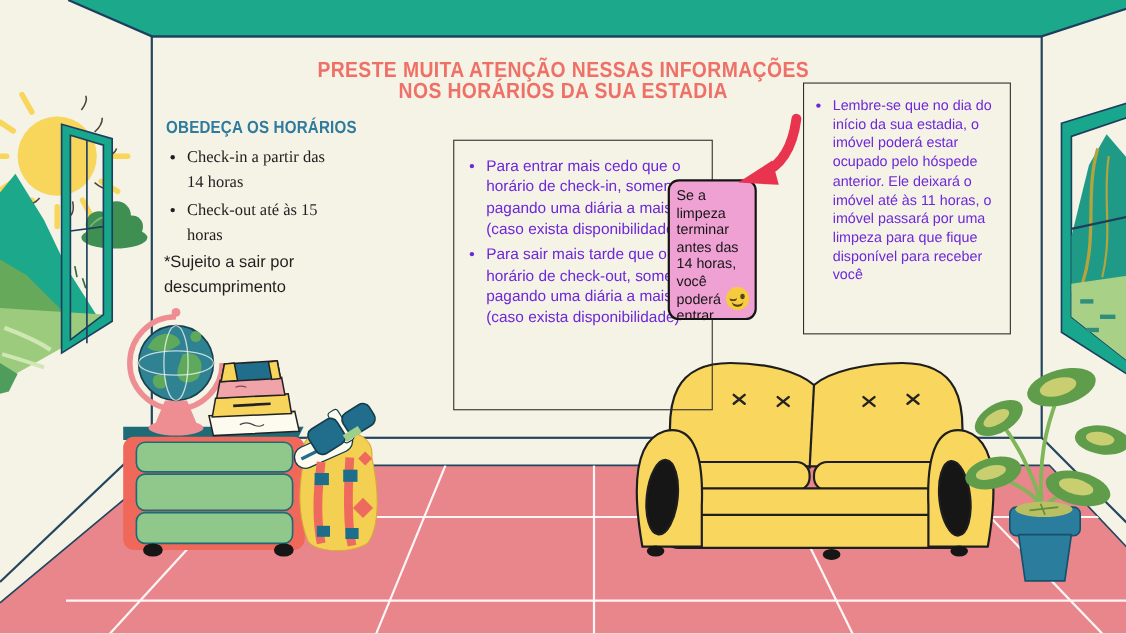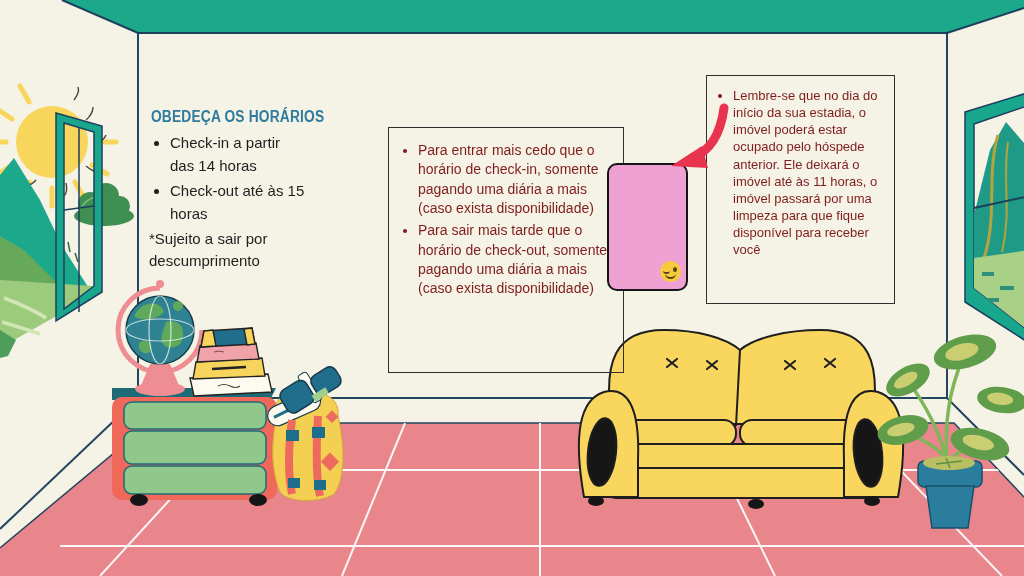--- a/index.html
+++ b/index.html
@@ -8,26 +8,26 @@
   svg.scene{position:absolute;left:0;top:0;z-index:0;}
 
   .title{position:absolute;left:0;top:55px;width:100%;text-align:center;color:#ef7066;
          font-weight:bold;z-index:2;}
   .title .line{font-size:20px;line-height:19px;letter-spacing:.4px;
                transform:scaleX(.88);transform-origin:50% 50%;}
 
   .left-panel{position:absolute;left:149px;top:108px;width:188px;color:#1f1f1f;z-index:2;}
   .left-panel h3{margin:0 0 6px 2px;color:#2e7b9d;font-size:16px;letter-spacing:.2px;
                  white-space:nowrap;transform:scaleX(.86);transform-origin:0 50%;}
-  .left-panel ul{margin:0;padding-left:21px;font-size:15px;line-height:1.5;}
+  .left-panel ul{margin:0;padding-left:21px;font-size:15px;line-height:1.5;font-family:Liberation Serif, serif;}
   .left-panel li{margin:0 0 3px;max-width:136px;}
   .footnote{font-size:15px;line-height:1.45;margin-top:3px;max-width:165px;}
 
-  .box{position:absolute;border:1.6px solid #2f2f2f;z-index:2;color:#7f1d1d;
-       box-sizing:border-box;background:transparent;}
+  .box{position:absolute;border:1.6px solid #2f2f2f;z-index:2;color:#6d28d9;
+       box-sizing:border-box;background:transparent;margin-left:24px;}
   .mid-box{left:388px;top:127px;width:236px;min-height:246px;padding:13px 5px 13px 2px;}
   .mid-box ul{margin:0;padding-left:27px;font-size:14px;line-height:1.38;}
   .mid-box li{margin-bottom:3px;}
   .right-box{left:706px;top:75px;width:189px;min-height:229px;padding:11px 4px 11px 2px;}
   .right-box ul{margin:0;padding-left:24px;font-size:13px;line-height:1.32;}
 
   .bubble{position:absolute;left:607px;top:163px;width:81px;height:128px;background:#efa1d3;
           border:2px solid #151515;border-radius:10px;padding:5px 4px 5px 6px;
           box-sizing:border-box;font-size:13px;line-height:1.2;color:#151515;z-index:2;}
   .emoji{position:absolute;right:5px;bottom:7px;width:21px;height:21px;background:#f7cb3e;
@@ -253,38 +253,43 @@
         <ellipse cx="980" cy="444" rx="30" ry="15" fill="#5f9d4b" transform="rotate(14 980 444)"></ellipse>
         <ellipse cx="978" cy="443" rx="16" ry="7" fill="#c9cf70" transform="rotate(14 980 444)"></ellipse>
       </g>
       <rect x="918" y="461" width="64" height="26" rx="6" fill="#2a7d9d" stroke="#17506b" stroke-width="1.5"></rect>
       <ellipse cx="949" cy="463" rx="26" ry="7" fill="#b9bf63"></ellipse>
       <path d="M936 464 L962 461 M946 458 L950 468" stroke="#5d8f3c" stroke-width="1.5"></path>
       <path d="M926 486 L974 486 L968 528 L932 528 Z" fill="#2a7d9d" stroke="#17506b" stroke-width="1.5"></path>
     </g>
   </svg>
 
+  <div class="title">
+    <div class="line">PRESTE MUITA ATENÇÃO NESSAS INFORMAÇÕES</div>
+    <div class="line">NOS HORÁRIOS DA SUA ESTADIA</div>
+  </div>
 
   <div class="left-panel">
     <h3>OBEDEÇA OS HORÁRIOS</h3>
     <ul>
       <li>Check-in a partir das 14 horas</li>
       <li>Check-out até às 15 horas</li>
     </ul>
     <div class="footnote">*Sujeito a sair por descumprimento</div>
   </div>
 
   <div class="box mid-box">
     <ul>
       <li>Para entrar mais cedo que o horário de check-in, somente pagando uma diária a mais (caso exista disponibilidade)</li>
       <li>Para sair mais tarde que o horário de check-out, somente pagando uma diária a mais (caso exista disponibilidade)</li>
     </ul>
   </div>
 
   <div class="bubble">
+    <span>Se a limpeza terminar antes das 14 horas, você poderá entrar</span>
     <span class="emoji">
       <span class="wink"></span>
       <span class="eye"></span>
       <span class="mouth"></span>
     </span>
   </div>
 
   <div class="box right-box">
     <ul>
       <li>Lembre-se que no dia do início da sua estadia, o imóvel poderá estar ocupado pelo hóspede anterior. Ele deixará o imóvel até às 11 horas, o imóvel passará por uma limpeza para que fique disponível para receber você</li>

